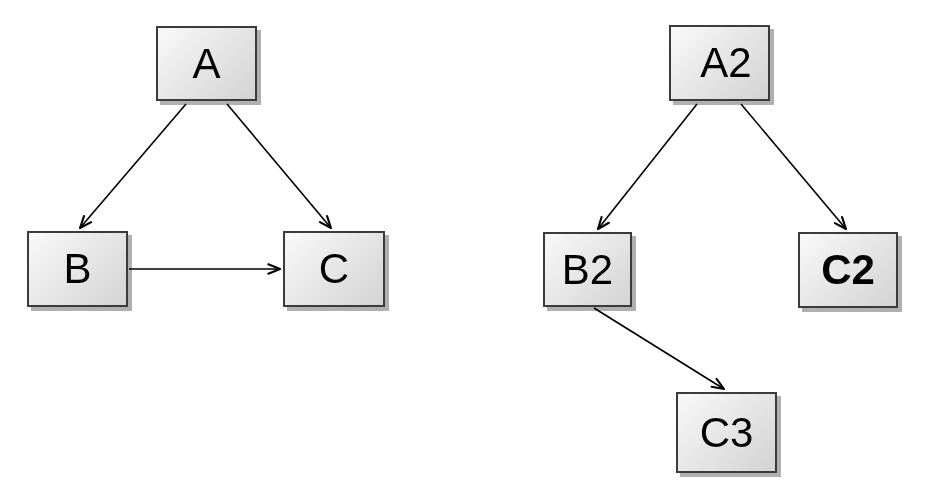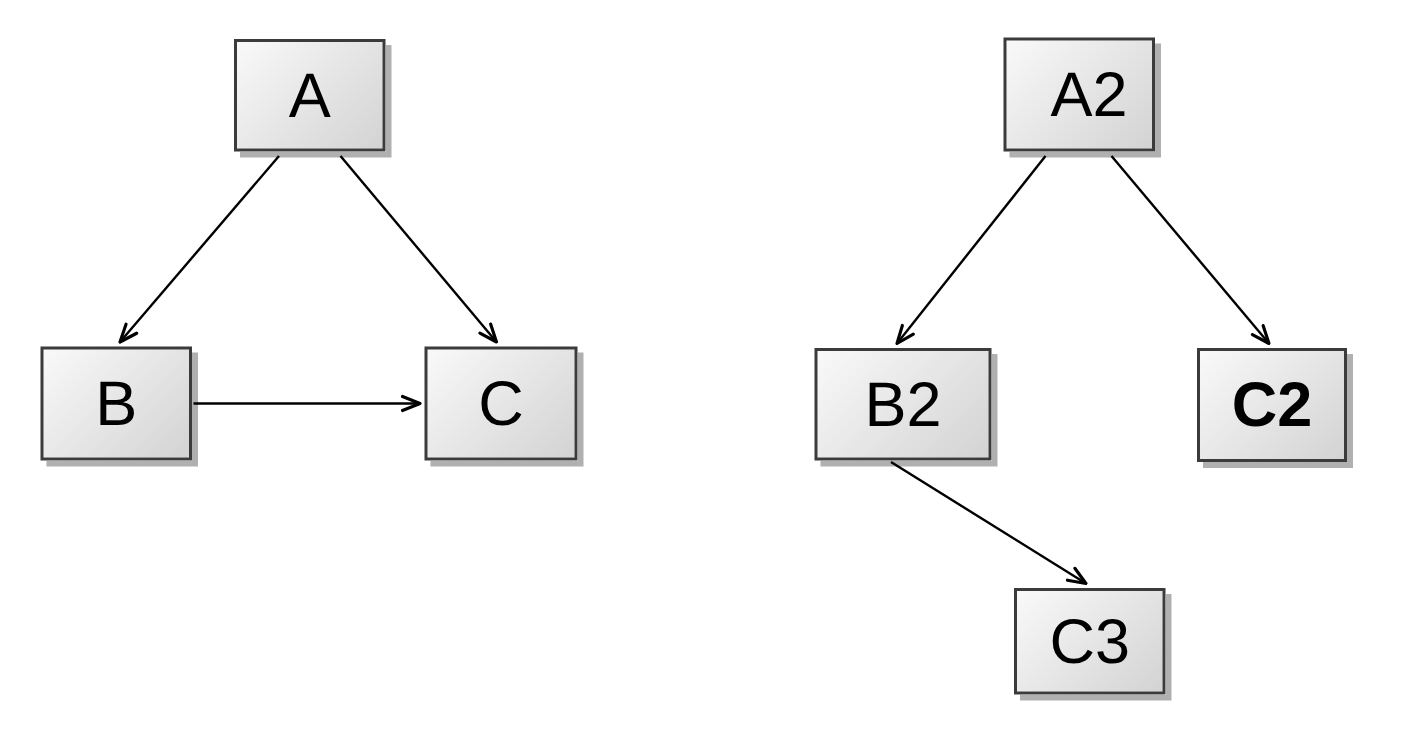--- a/index.html
+++ b/index.html
@@ -66,22 +66,22 @@
     </div>
     <div class="node" style="left: 27px; top: 231px; width: 101px; height: 76px;">
       <span class="node-label">B</span>
     </div>
     <div class="node" style="left: 283px; top: 231px; width: 102px; height: 76px;">
       <span class="node-label">C</span>
     </div>
     <div class="node" style="left: 669px; top: 25px; width: 101px; height: 76px; padding-left: 13px;">
       <span class="node-label">A2</span>
     </div>
-    <div class="node" style="left: 543px; top: 232px; width: 118px; height: 75px;">
+    <div class="node" style="left: 543px; top: 232px; width: 89px; height: 75px;">
       <span class="node-label">B2</span>
     </div>
     <div class="node" style="left: 798px; top: 232px; width: 100px; height: 76px; font-weight: bold;">
       <span class="node-label">C2</span>
     </div>
-    <div class="node" style="left: 676px; top: 392px; width: 101px; height: 71px;">
+    <div class="node" style="left: 676px; top: 392px; width: 101px; height: 81px;">
       <span class="node-label">C3</span>
     </div>
   </div>
 
 </body></html>

